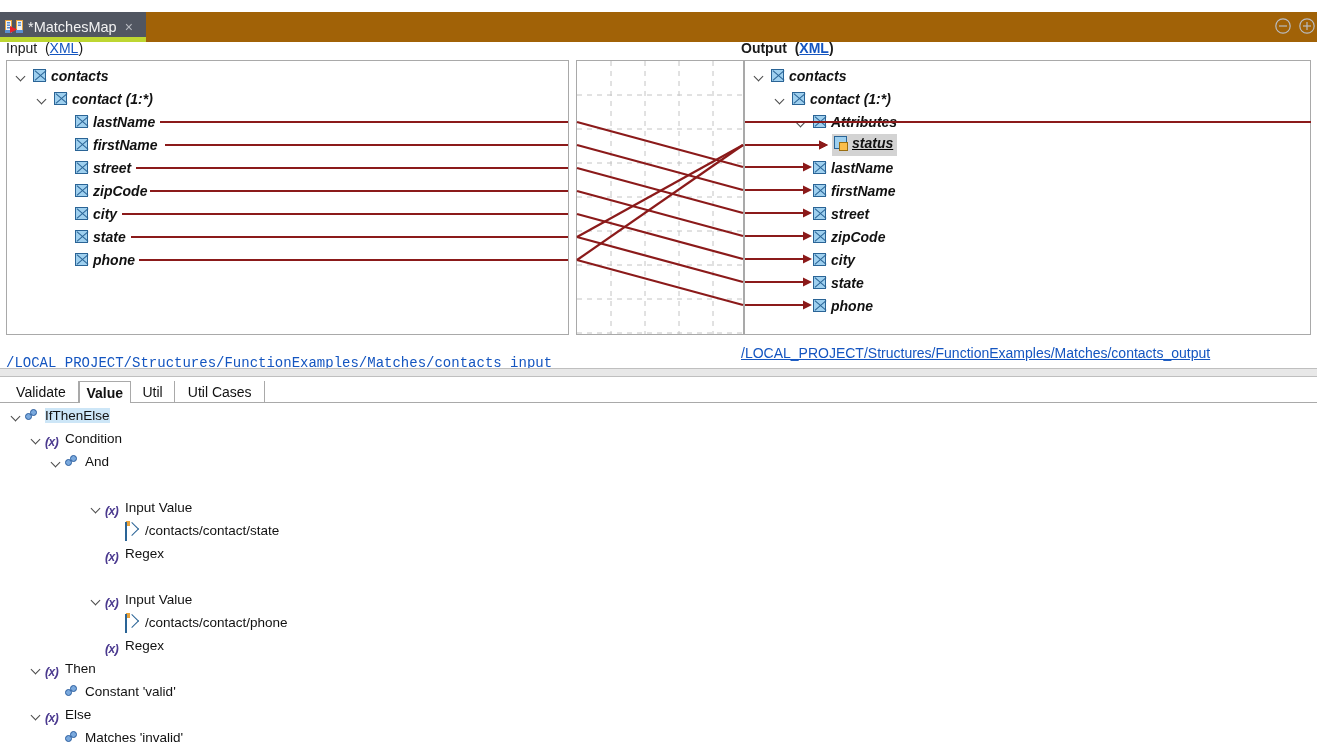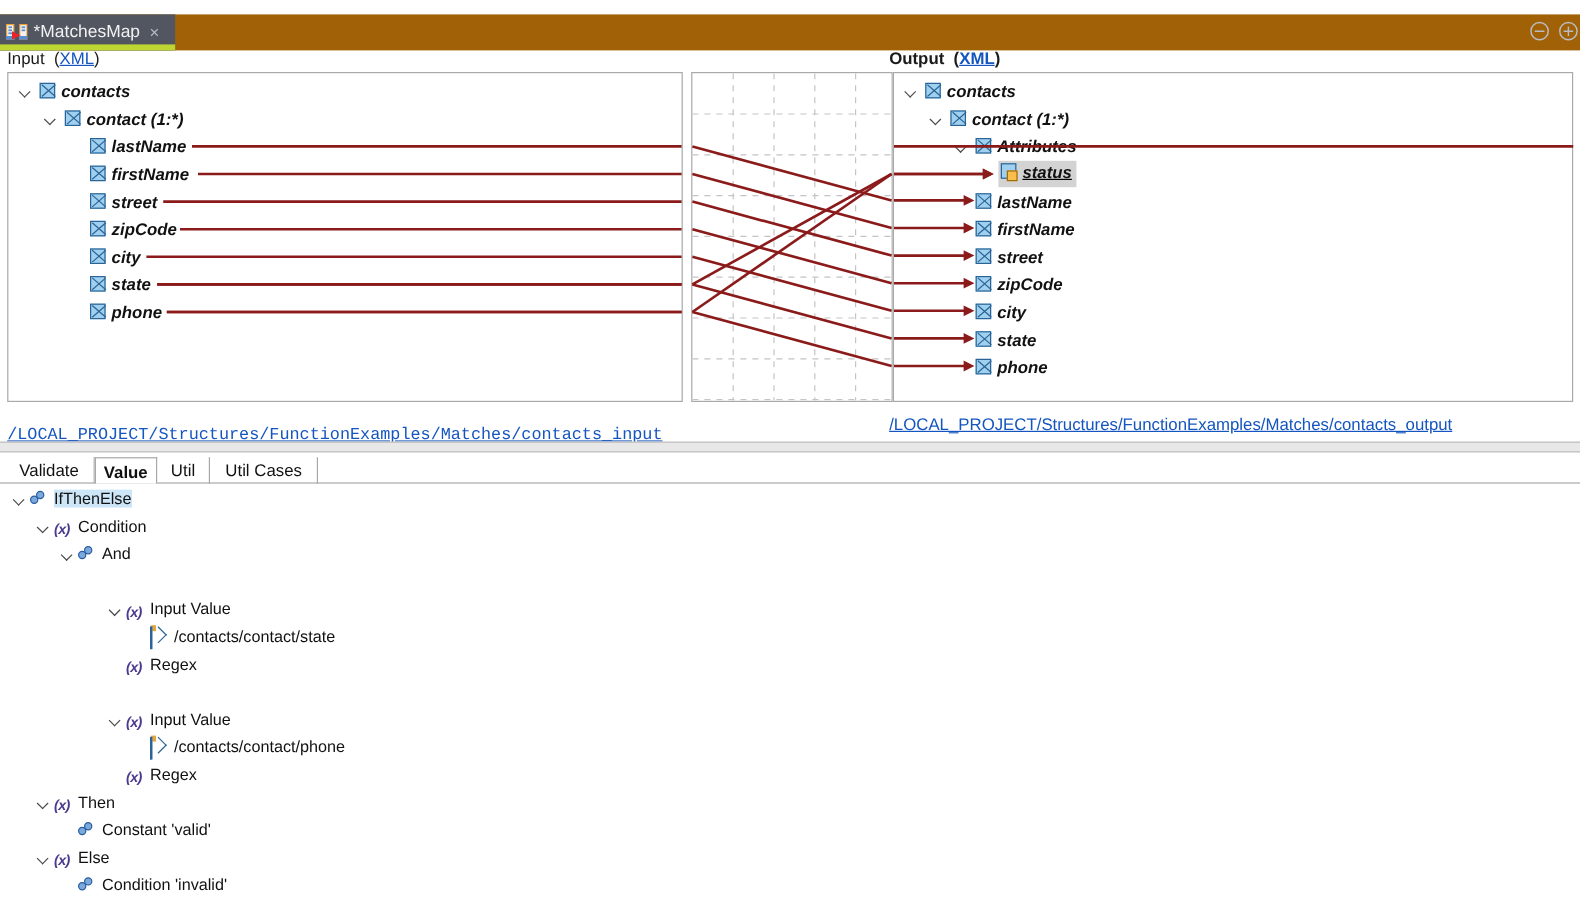--- a/index.html
+++ b/index.html
@@ -504,15 +504,15 @@
       <span class="ftwisty"></span>
       <span class="ficon"><span class="varx">(x)</span></span>
       <span class="flabel">Else</span>
     </div>
     <div class="ftree-row" style="top: 322px; left: 50px;">
       <span class="ftwisty" style="visibility: hidden;"></span>
       <span class="ficon chain">
         <span class="l1"></span>
         <span class="l2"></span>
       </span>
-      <span class="flabel">Condition 'invalid'</span>
+      <span class="flabel">Matches 'invalid'</span>
     </div>
   </div>
 
 </body></html>

